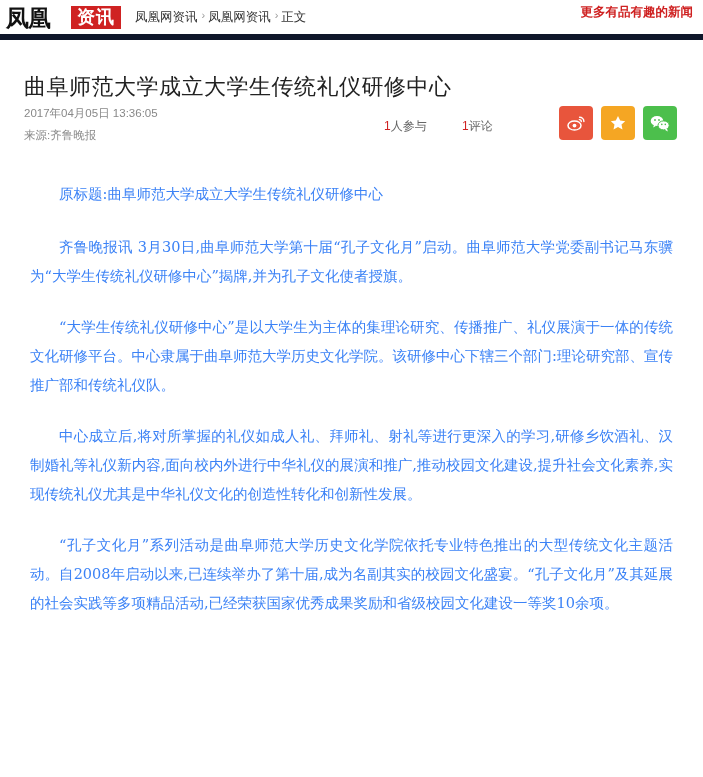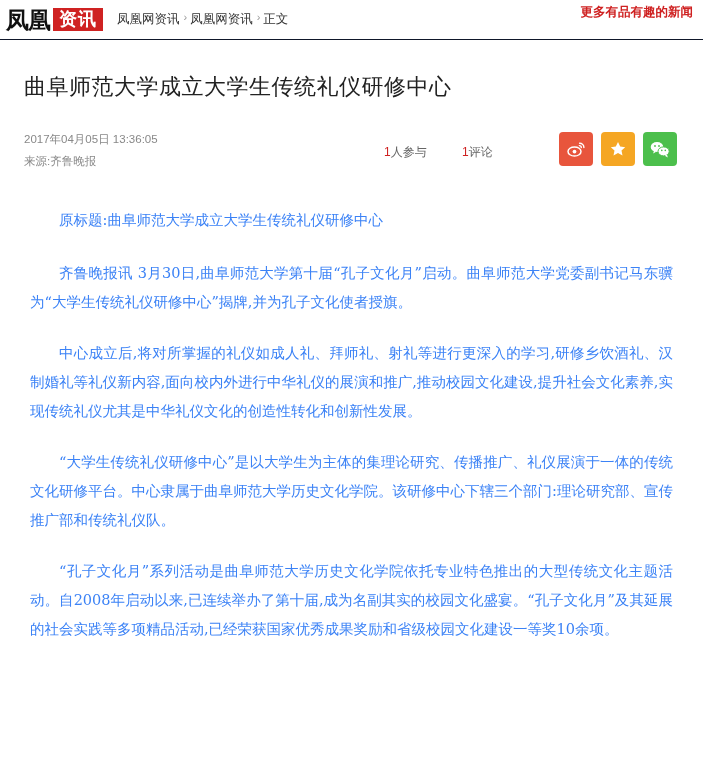--- a/index.html
+++ b/index.html
@@ -12,21 +12,21 @@
     height: 777px;
     font-family: "Liberation Sans", sans-serif;
     color: #000;
     overflow: hidden;
     position: relative;
   }
 
   
   .topbar {
     height: 40px;
-    border-bottom: 1px solid #0f172a;
+    border-bottom: 6px solid #0f172a;
     display: flex;
     align-items: center;
     padding: 0 8px 0 6px;
     box-sizing: border-box;
     position: relative;
   }
   .logo-wrap {
     display: flex;
     align-items: center;
     height: 30px;
@@ -38,21 +38,21 @@
     letter-spacing: -1px;
     color: #111;
     line-height: 1;
   }
   .logo-tag {
     background: #cf2222;
     color: #fff;
     font-size: 18px;
     font-weight: bold;
     padding: 2px 6px 3px 6px;
-    margin-left: 3px;
+    margin-left: 21px;
     line-height: 1;
     letter-spacing: 1px;
   }
   .crumbs {
     display: flex;
     align-items: flex-start;
     margin-left: 14px;
     font-size: 12.5px;
     color: #333;
   }
@@ -83,21 +83,20 @@
   h1.headline {
     font-family: "DejaVu Serif", serif;
     font-size: 22px;
     font-weight: normal;
     color: #222;
     margin: 32px 0 0 0;
     letter-spacing: 0.5px;
   }
   .metarow {
     position: relative;
-    margin-top: 26px;
     height: 52px;
   }
   .meta-left {
     font-size: 11.5px;
     color: #888;
     line-height: 22px;
   }
   .meta-left .source {
     color: #888;
   }
@@ -218,17 +217,17 @@
           <circle cx="16.3" cy="11.4" r="0.8" fill="#4cbf4c"></circle>
         </svg>
       </div>
     </div>
   </div>
 </div>
 
 <div class="body">
   <p class="indent lead">原标题:曲阜师范大学成立大学生传统礼仪研修中心</p>
   <p class="indent">齐鲁晚报讯 3月30日,曲阜师范大学第十届“孔子文化月”启动。曲阜师范大学党委副书记马东骥为“大学生传统礼仪研修中心”揭牌,并为孔子文化使者授旗。</p>
+  <p class="indent">“大学生传统礼仪研修中心”是以大学生为主体的集理论研究、传播推广、礼仪展演于一体的传统文化研修平台。中心隶属于曲阜师范大学历史文化学院。该研修中心下辖三个部门:理论研究部、宣传推广部和传统礼仪队。</p>
   <p class="indent">中心成立后,将对所掌握的礼仪如成人礼、拜师礼、射礼等进行更深入的学习,研修乡饮酒礼、汉制婚礼等礼仪新内容,面向校内外进行中华礼仪的展演和推广,推动校园文化建设,提升社会文化素养,实现传统礼仪尤其是中华礼仪文化的创造性转化和创新性发展。</p>
-  <p class="indent">“大学生传统礼仪研修中心”是以大学生为主体的集理论研究、传播推广、礼仪展演于一体的传统文化研修平台。中心隶属于曲阜师范大学历史文化学院。该研修中心下辖三个部门:理论研究部、宣传推广部和传统礼仪队。</p>
   <p class="indent">“孔子文化月”系列活动是曲阜师范大学历史文化学院依托专业特色推出的大型传统文化主题活动。自2008年启动以来,已连续举办了第十届,成为名副其实的校园文化盛宴。“孔子文化月”及其延展的社会实践等多项精品活动,已经荣获国家优秀成果奖励和省级校园文化建设一等奖10余项。</p>
 
 </div>
 
 </body></html>

